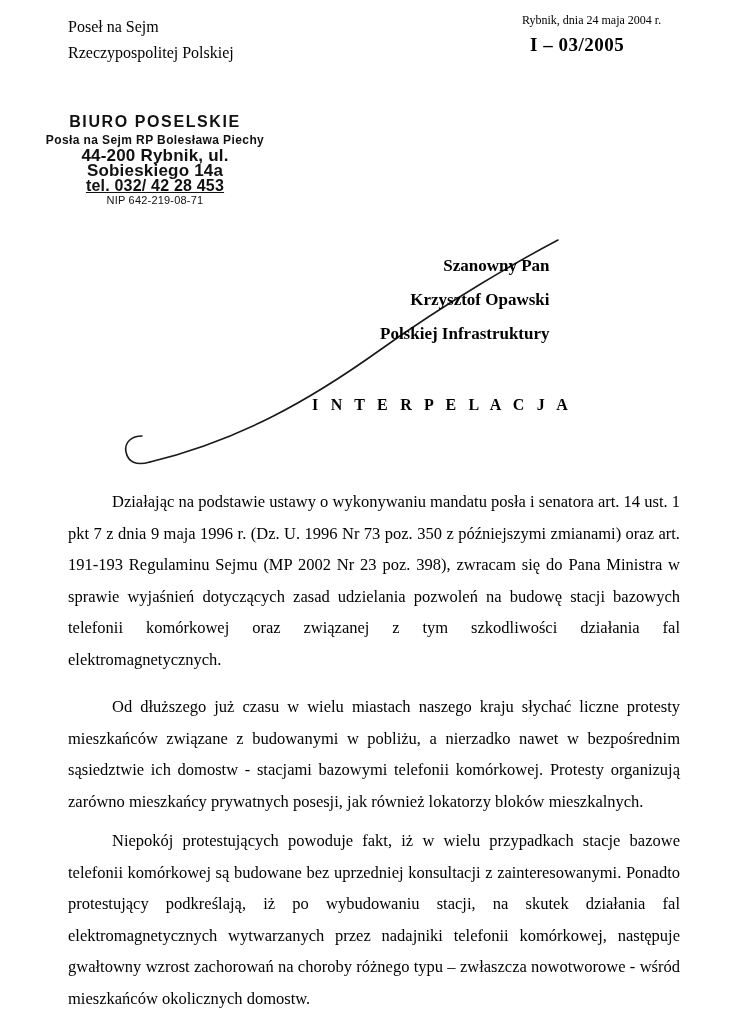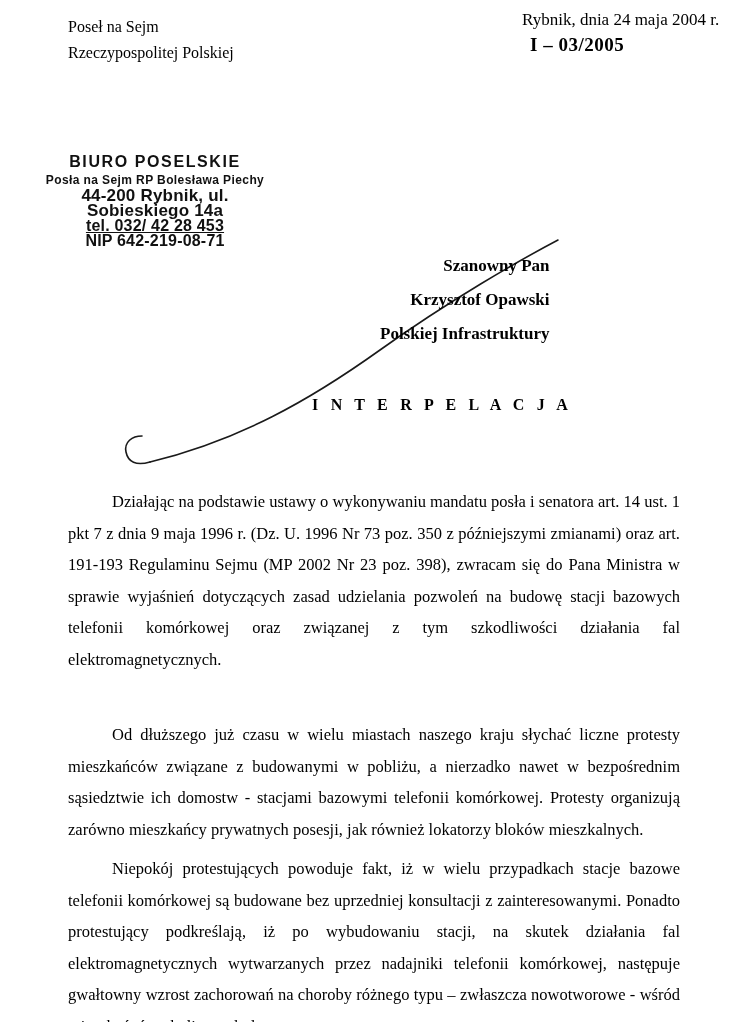--- a/index.html
+++ b/index.html
@@ -27,21 +27,21 @@
     left: 68px;
     top: 14px;
     font-size: 16px;
     line-height: 26px;
     white-space: nowrap;
   }
   .header-right {
     position: absolute;
     left: 522px;
     top: 8px;
-    font-size: 17px;
+    font-size: 12px;
     line-height: 24px;
     white-space: nowrap;
   }
   .doc-number {
     position: absolute;
     left: 530px;
     top: 34px;
     font-size: 19px;
     font-weight: bold;
     letter-spacing: 0.5px;
@@ -50,21 +50,20 @@
 
   
   .stamp {
     position: absolute;
     left: 30px;
     top: 112px;
     width: 250px;
     text-align: center;
     font-family: "Liberation Sans", sans-serif;
     color: #111;
-    margin-top: 40px;
   }
   .stamp .s1 {
     font-size: 16px;
     font-weight: bold;
     letter-spacing: 1.6px;
     line-height: 19px;
   }
   .stamp .s2 {
     font-size: 12px;
     font-weight: bold;
@@ -80,24 +79,24 @@
     font-weight: 600;
   }
   .stamp .s4 {
     font-size: 16px;
     line-height: 15px;
     letter-spacing: 0.2px;
     font-weight: 600;
     text-decoration: underline;
   }
   .stamp .s5 {
-    font-size: 16px;
+    font-size: 11px;
     line-height: 15px;
     letter-spacing: 0.2px;
-    font-weight: 700;
+    font-weight: 400;
     text-align: center;
   }
 
   
   .addressee {
     position: absolute;
     left: 380px;
     top: 250px;
     font-size: 17px;
     font-weight: bold;
@@ -136,21 +135,21 @@
     width: 612px;
     font-size: 16.5px;
     line-height: 31.5px;
     text-align: justify;
   }
   .body-text p {
     margin: 0 0 0 0;
     text-indent: 44px;
   }
   .body-text p.gap {
-    margin-top: 44px;
+    margin-top: 16px;
   }
   .body-text p.gap-small {
     margin-top: 8px;
   }
 </style>
 </head>
 <body>
 
 <div class="page">
 

